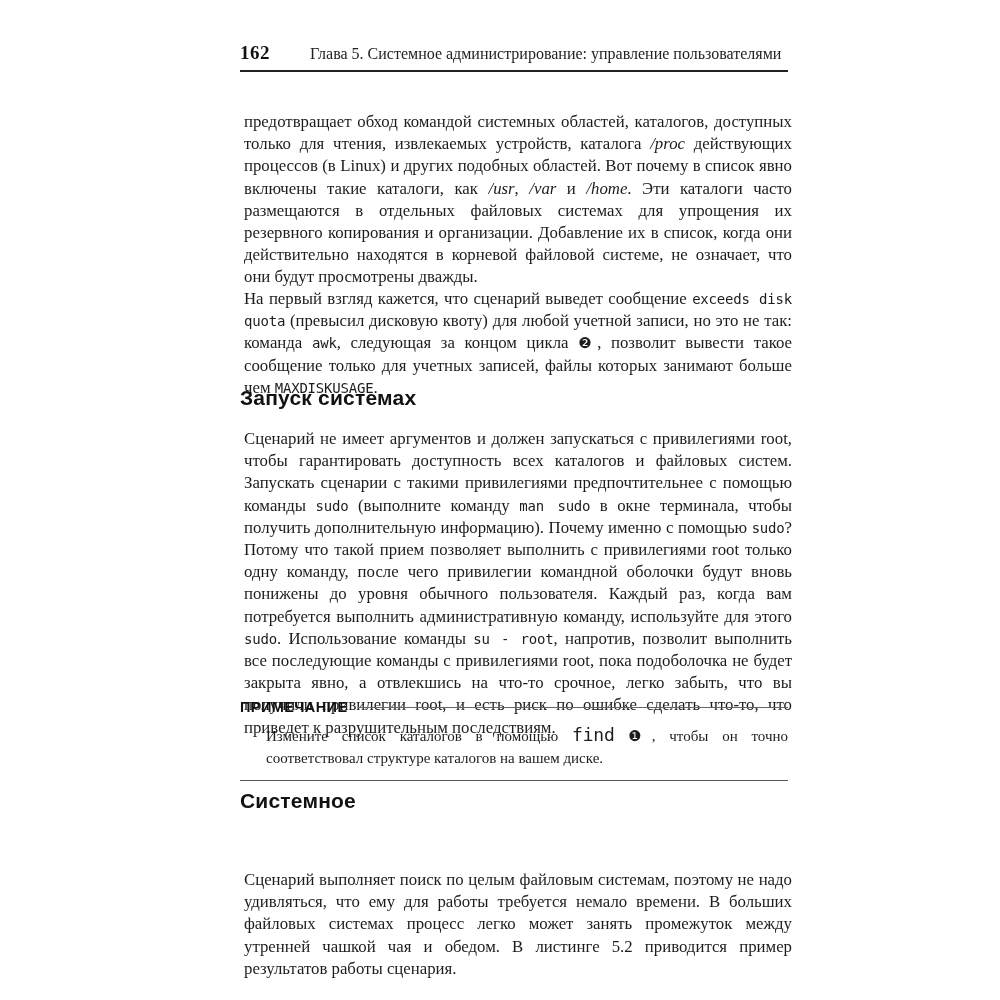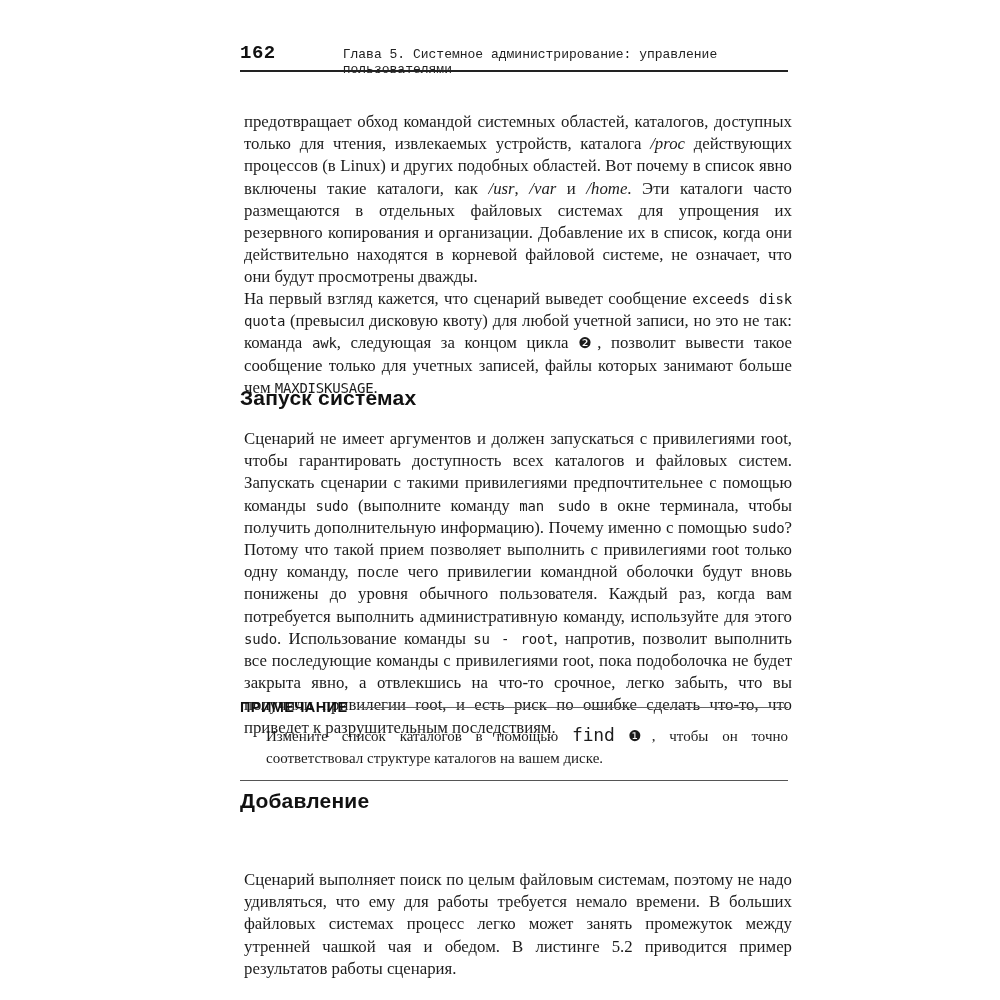--- a/index.html
+++ b/index.html
@@ -6,23 +6,23 @@
   body {
     width:1000px; height:1000px; background:#ffffff;
     font-family:"Liberation Serif", serif; color:#1c1c1c;
     -webkit-font-smoothing:antialiased;
   }
   .page { position:relative; width:1000px; height:1000px; background:#ffffff; overflow:hidden; }
 
   .abs { position:absolute; left:240px; width:548px; }
 
   
-  .running-header { top:42px; display:flex; align-items:baseline; font-family:Liberation Mono, monospace;gap:36px; }
+  .running-header { top:42px; display:flex; align-items:baseline; font-family:Liberation Serif, serif; }
   .page-num { font-size:19px; font-weight:bold; letter-spacing:0.5px; color:#111; }
-  .head-title { font-size:13px; color:#222; margin-left:31px; }
+  .head-title { font-size:16px; color:#222; margin-left:40px; }
   .header-rule { top:70px; height:2px; background:#222; }
 
   
   .body-para {
     margin:4px; font-size:16.8px; line-height:22.2px;
     text-align:justify; color:#1c1c1c;
   }
   .seg-i { font-style:italic; }
   .seg-code { font-family:"DejaVu Sans Mono", monospace; font-size:14px; letter-spacing:-0.2px; }
   .seg-d { font-family:"DejaVu Sans", sans-serif; font-size:15px; }
@@ -68,17 +68,17 @@
 
   <div class="abs" style="top:699px">
     <div class="note-head">
       <span class="note-label">ПРИМЕЧАНИЕ</span>
       <span class="note-head-rule"></span>
     </div>
     <p class="note-body"><span>Измените список каталогов в помощью </span><span class="seg-code">find</span><span> </span><span class="seg-d">❶</span><span>, чтобы он точно соответствовал структуре каталогов на вашем диске.</span></p>
     <div class="note-bottom-rule"></div>
   </div>
 
-  <h2 class="abs section-heading" style="top:789px">Добавление</h2>
+  <h2 class="abs section-heading" style="top:789px">Системное</h2>
 
   <p class="abs body-para" style="top:865px"><span>Сценарий выполняет поиск по целым файловым системам, поэтому не надо удивляться, что ему для работы требуется немало времени. В больших файловых системах процесс легко может занять промежуток между утренней чашкой чая и обедом. В листинге 5.2 приводится пример результатов работы сценария.</span></p>
 
 </div>
 
 </body></html>

